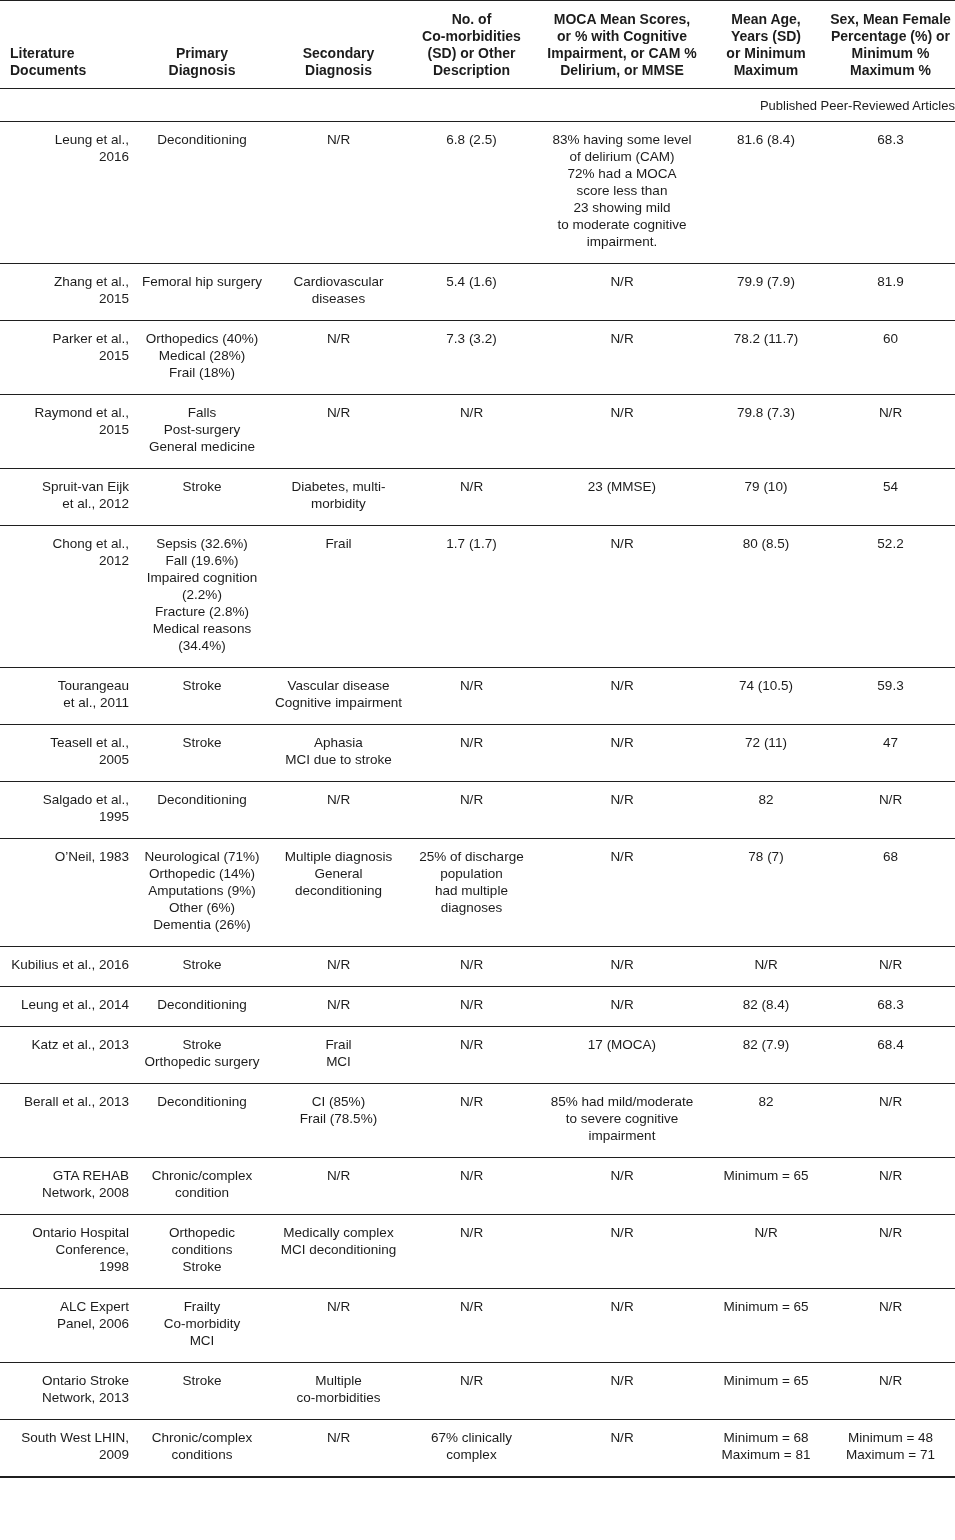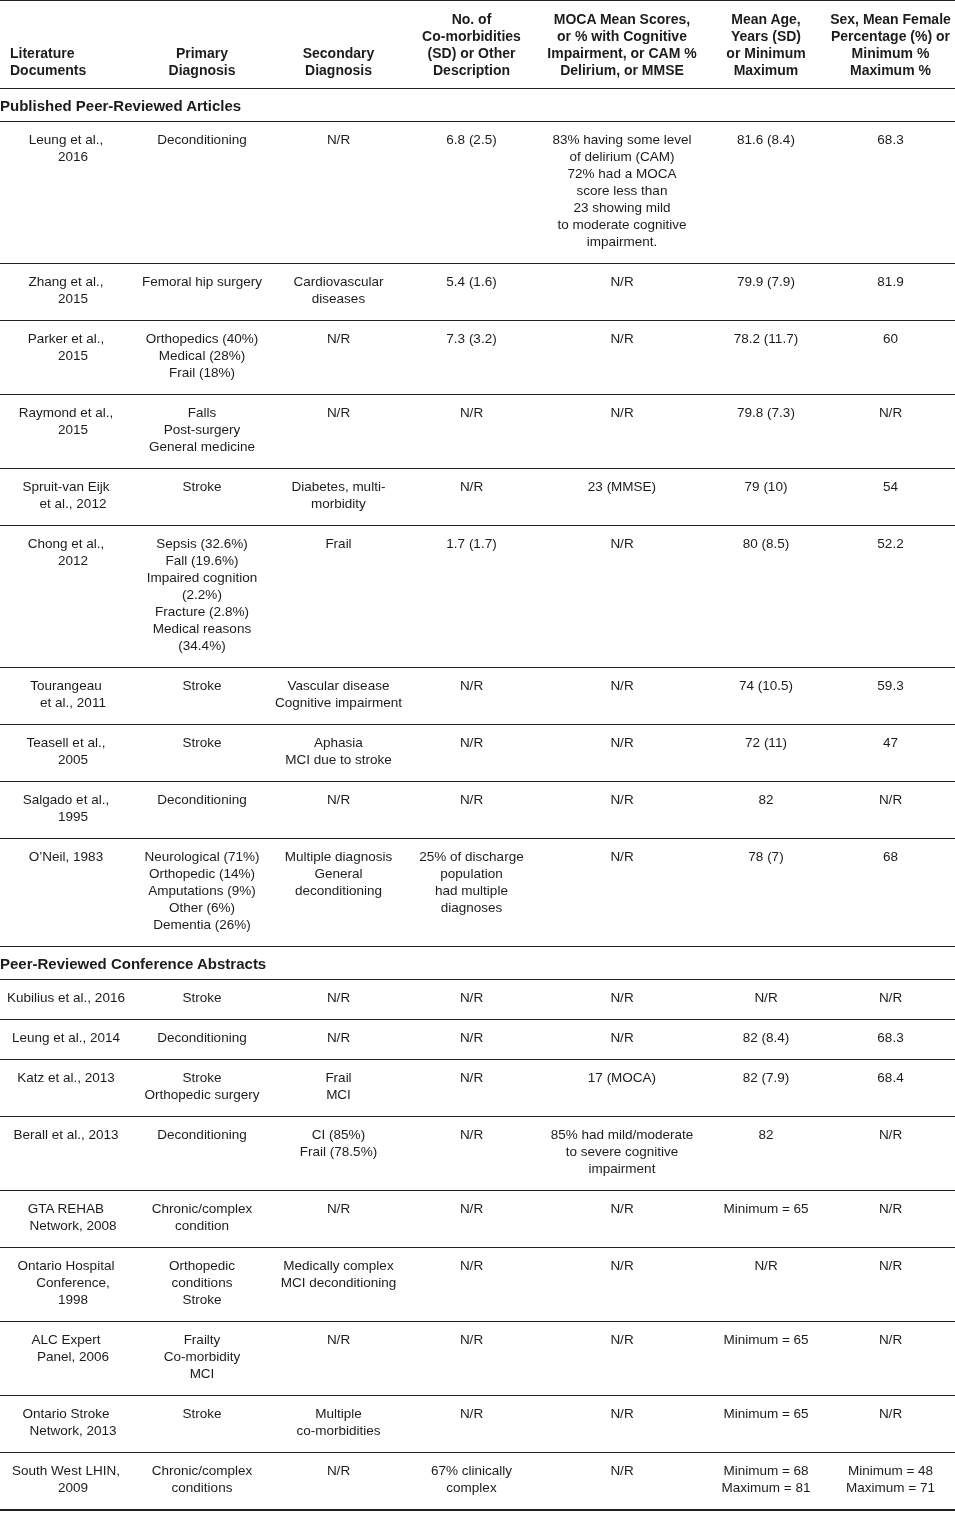--- a/index.html
+++ b/index.html
@@ -35,27 +35,27 @@
   }
   th.col-literature { text-align: left; padding-left: 10px; }
   td {
     vertical-align: top;
     font-size: 13.5px;
     line-height: 17px;
     text-align: center;
     padding: 9px 3px 13px 3px;
     border-bottom: 1px solid #1f1f1f;
   }
-  td.col-literature { text-align: center; }
+  td.col-literature { text-align: right; }
   td.col-literature .cont { padding-left: 14px; }
   tr.section-row td {
-    font-weight: bold;
-    text-align: left;
+    font-weight: normal;
+    text-align: right;
     padding: 8px 0 7px 0;
-    font-size: 15px;
+    font-size: 13px;
   }
 </style>
 </head>
 <body>
 
 <div class="page">
   <table class="lit-table">
     <colgroup>
       <col class="c0">
         <col class="c1">
@@ -370,23 +370,20 @@
           <td class="col-moca">
             <div>N/R</div>
           </td>
           <td class="col-age">
             <div>78 (7)</div>
           </td>
           <td class="col-sex">
             <div>68</div>
           </td>
         </tr>
-        <tr class="section-row">
-          <td colspan="7">Peer-Reviewed Conference Abstracts</td>
-        </tr>
         <tr>
           <td class="col-literature">
             <div>Kubilius et al., 2016</div>
           </td>
           <td class="col-primary">
             <div>Stroke</div>
           </td>
           <td class="col-secondary">
             <div>N/R</div>
           </td>

